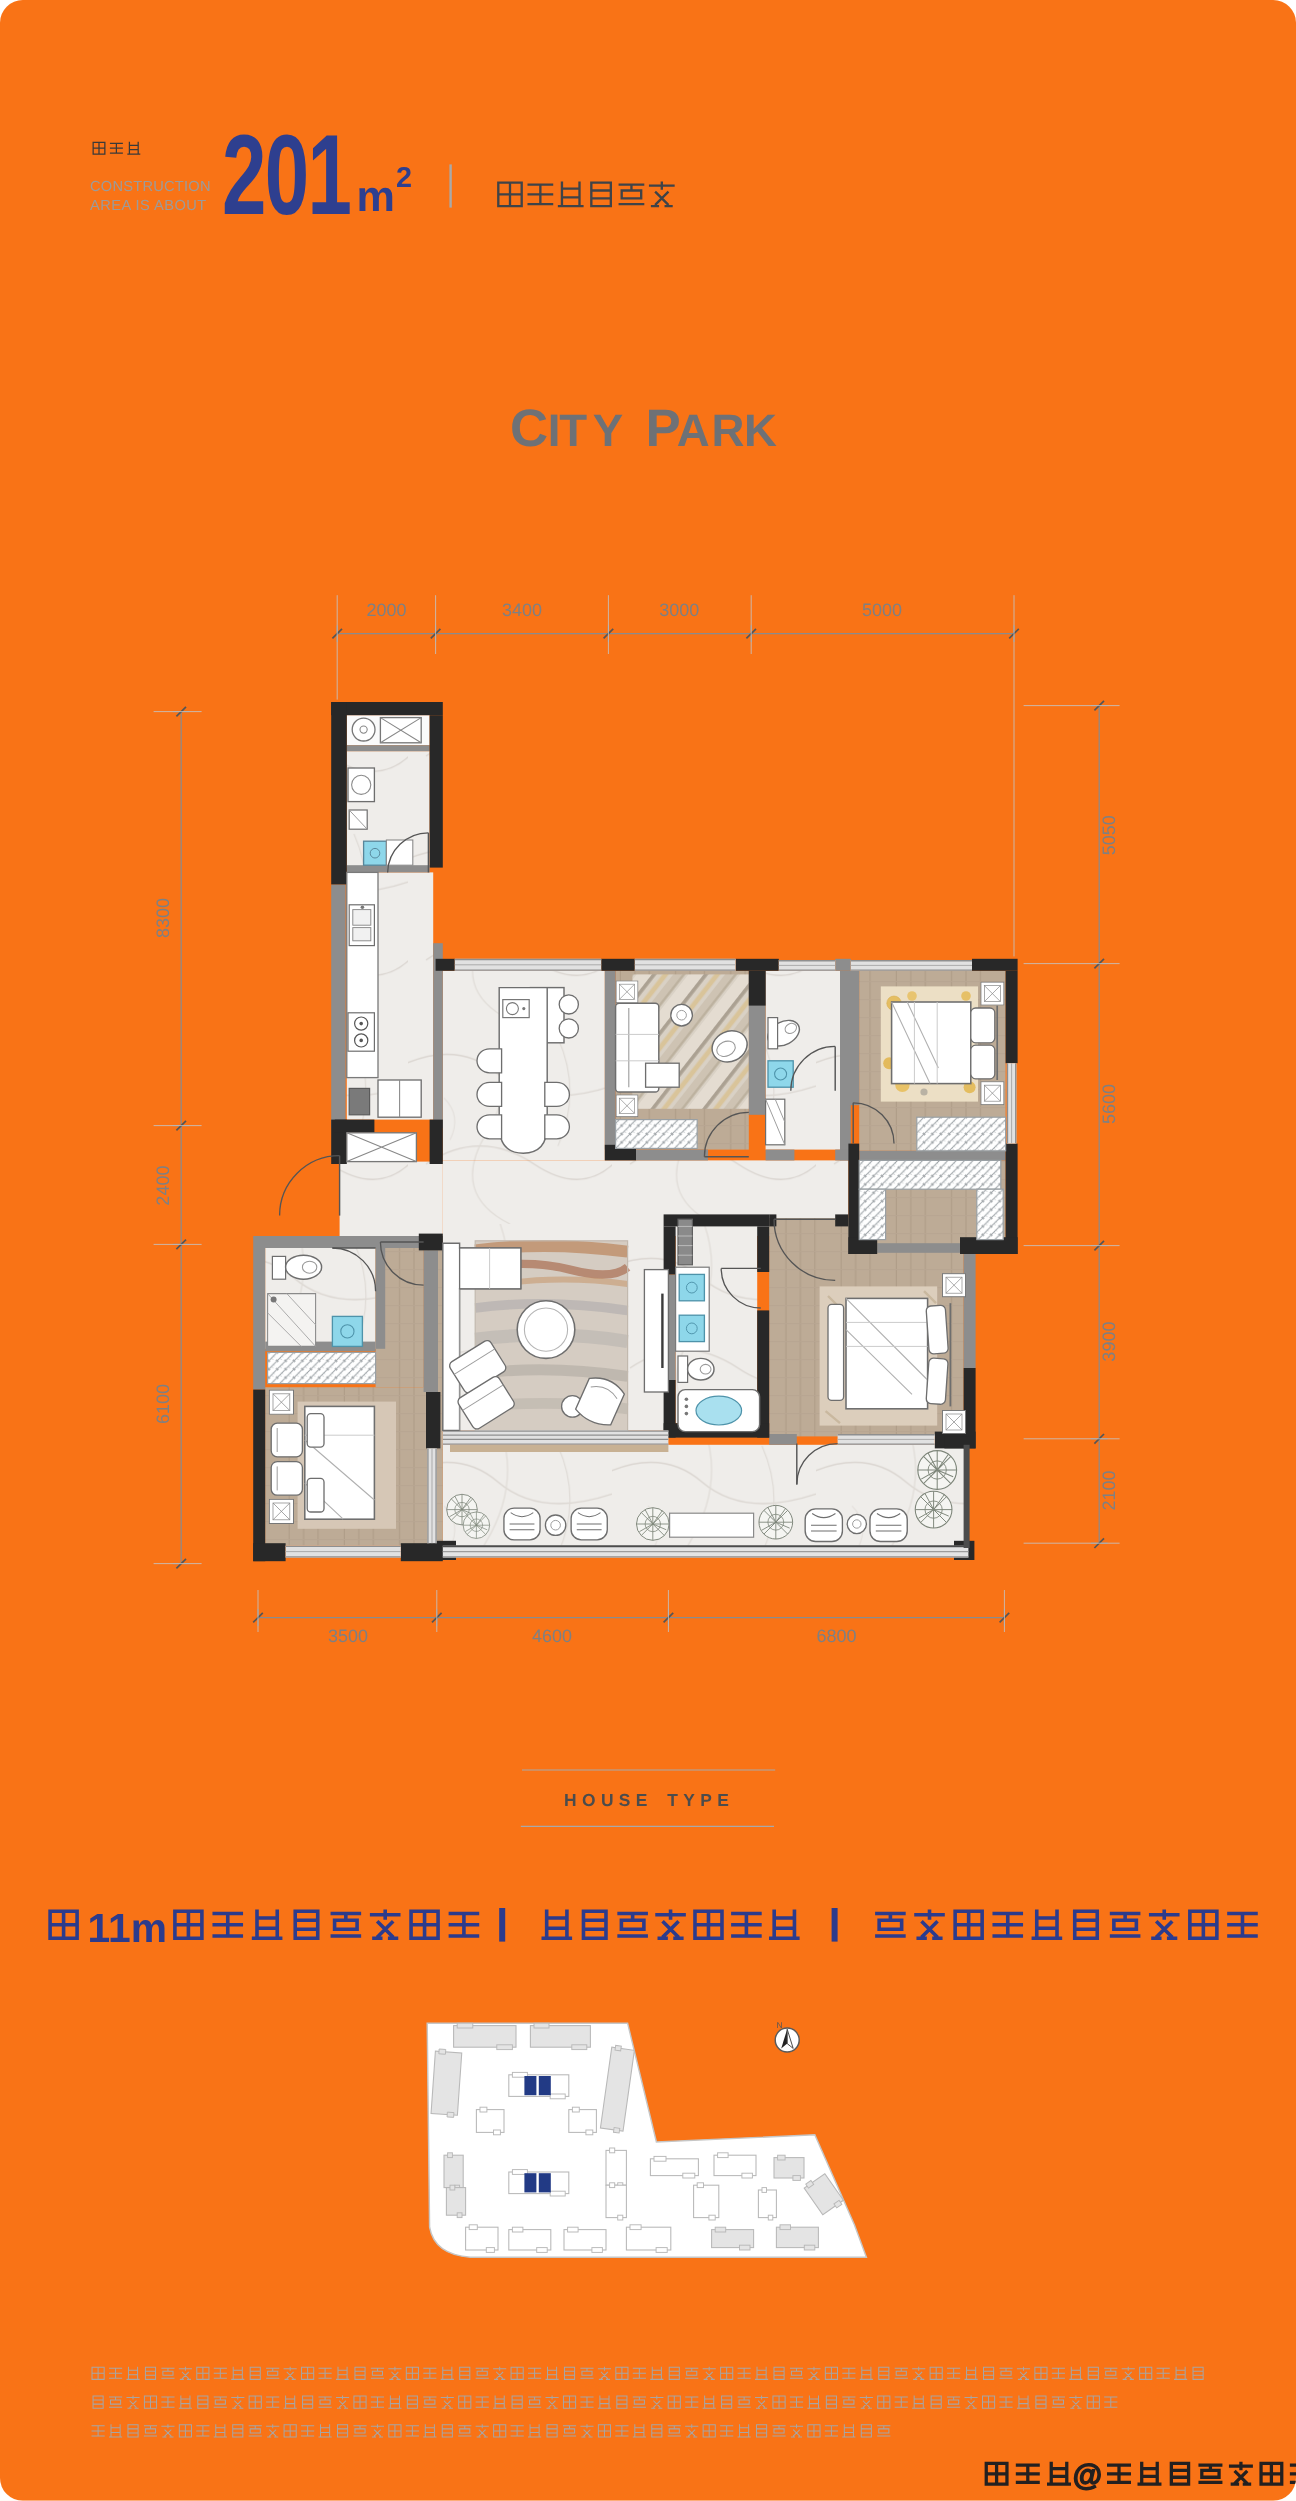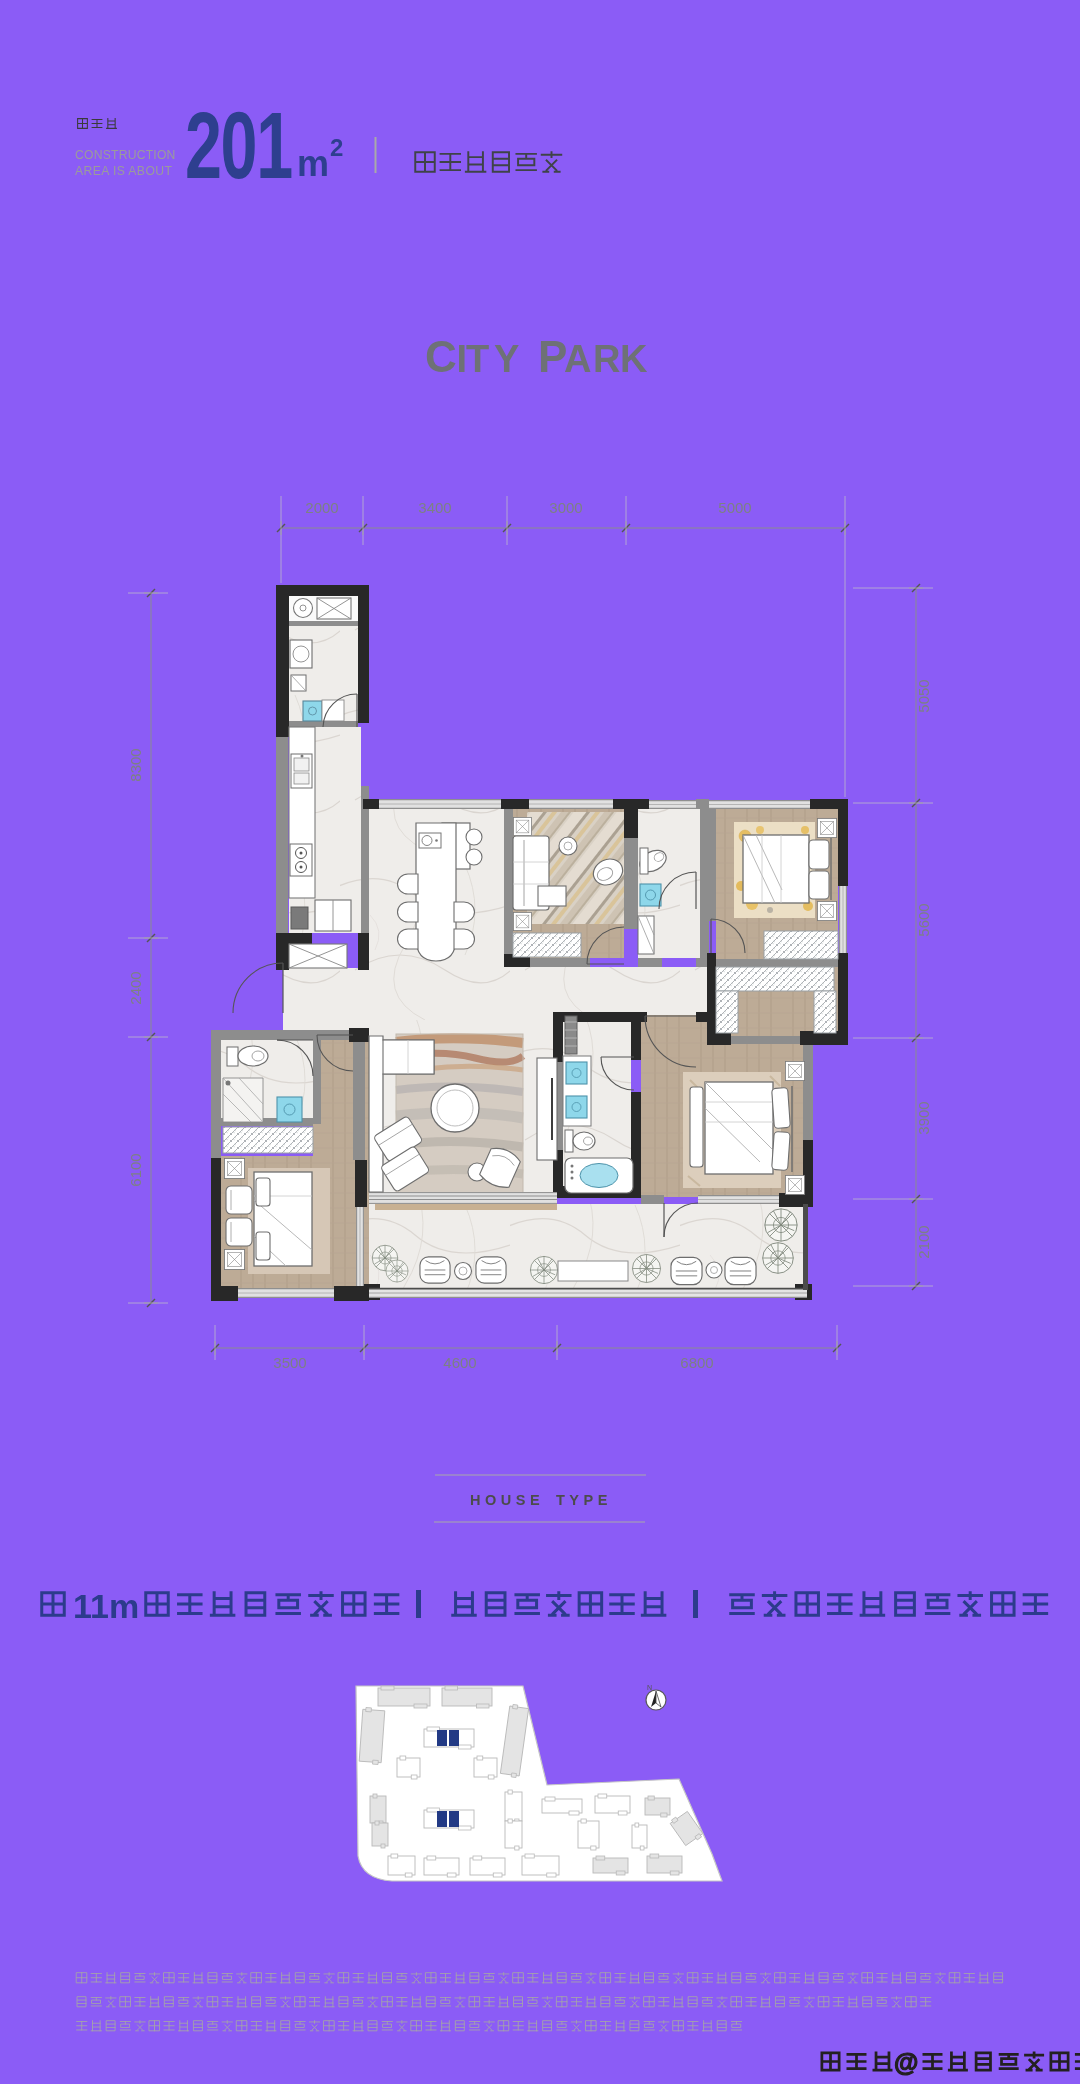--- a/index.html
+++ b/index.html
@@ -1,15 +1,15 @@
 <!DOCTYPE html>
 <html><head><meta charset="utf-8">
 <style>
 html,body{margin:0;padding:0;background:#ffffff;font-family:"Liberation Sans",sans-serif;}
-#page{width:1080px;height:2084px;position:relative;background:#8b5cf6;overflow:hidden;}
+#page{width:1080px;height:2084px;position:relative;background:#f97316;overflow:hidden;border-radius:19px;}
 svg{display:block;}
 </style></head><body>
 <div id="page">
 <svg width="1080" height="2084" viewBox="0 0 1080 2084">
 <defs>
 <pattern id="marble" width="170" height="170" patternUnits="userSpaceOnUse">
  <rect width="170" height="170" fill="#efedea"></rect>
  <path d="M-10,40 Q40,15 75,45 T170,55" stroke="#dbd6d1" stroke-width="1.2" fill="none"></path>
  <path d="M15,120 Q60,90 105,120 T180,110" stroke="#dad5d0" stroke-width="1.1" fill="none"></path>
  <path d="M75,-5 Q95,45 65,95 T85,170" stroke="#e0dcd7" stroke-width="1" fill="none"></path>

